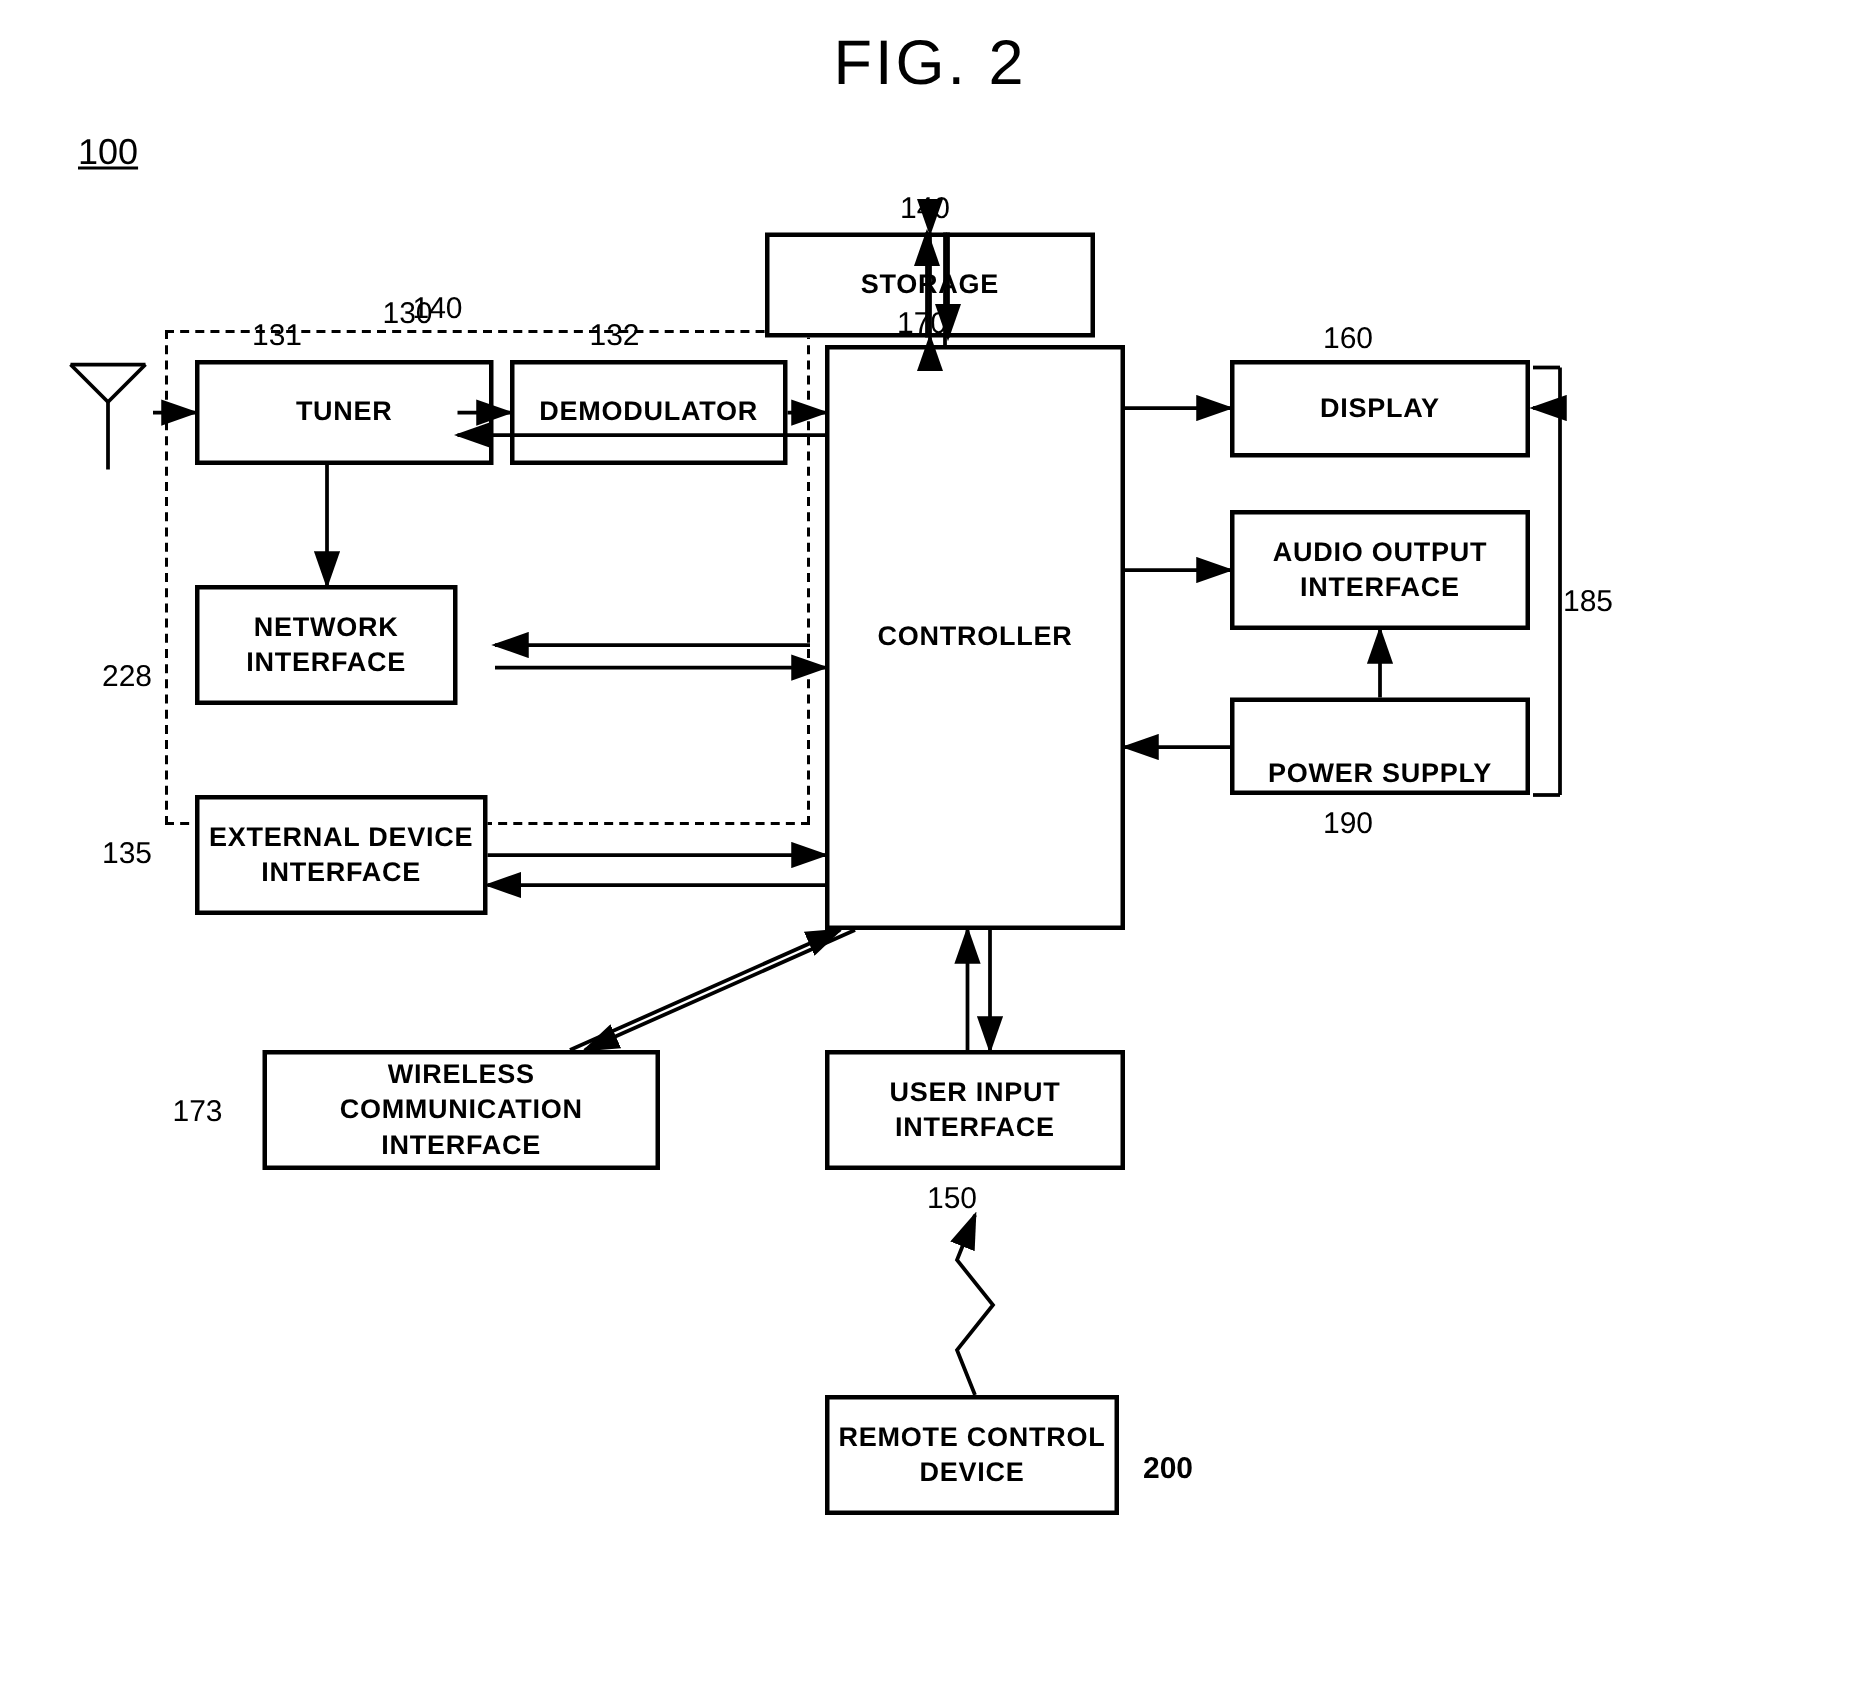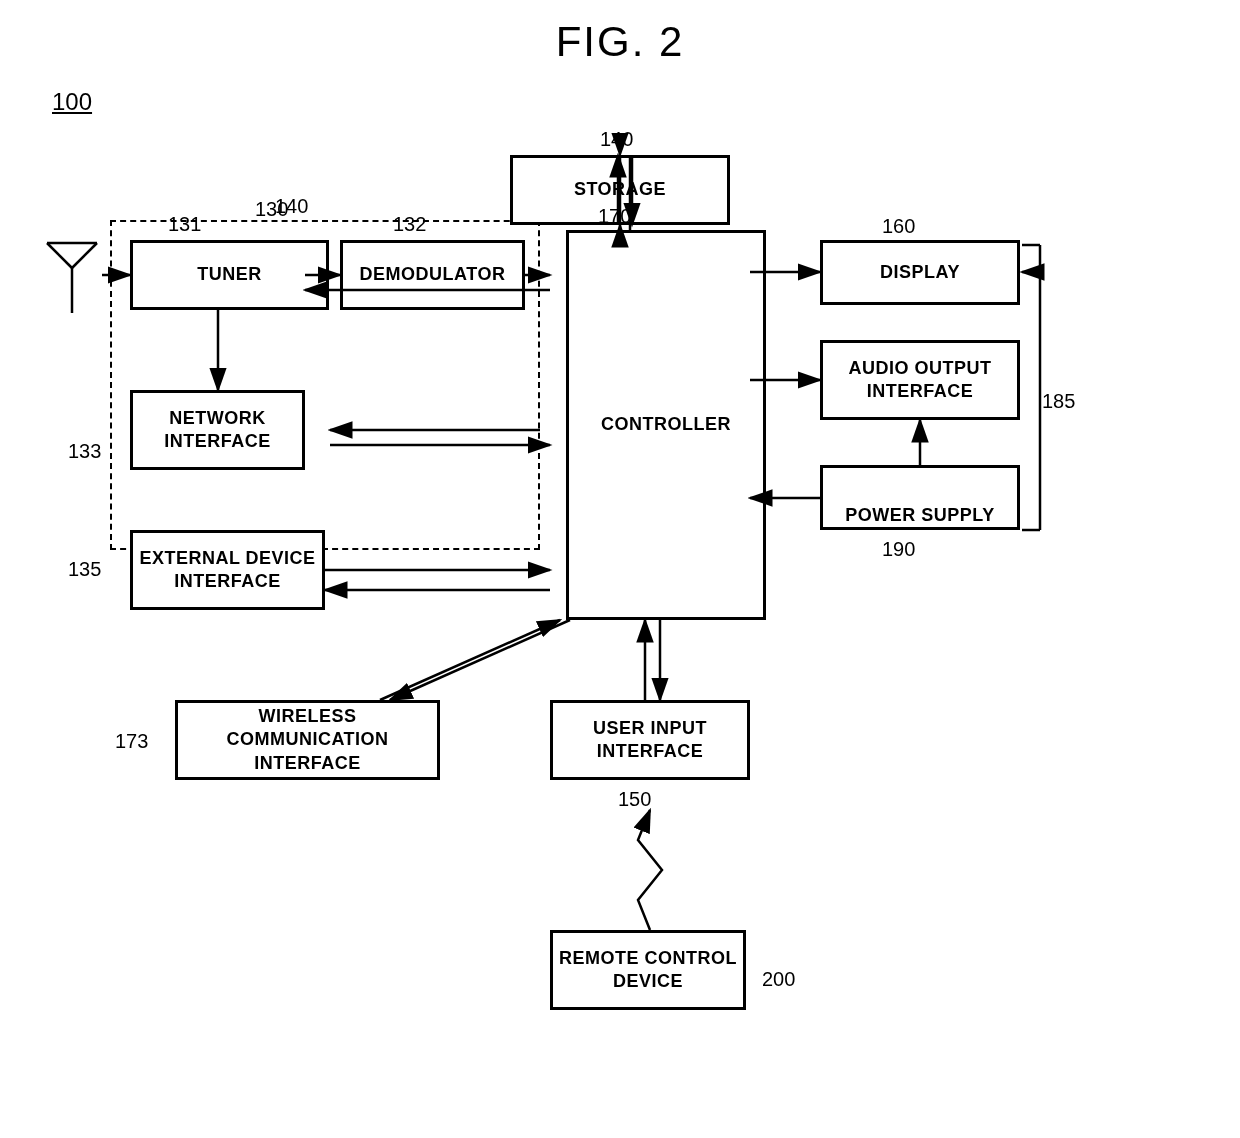--- a/index.html
+++ b/index.html
@@ -98,23 +98,23 @@
   <div class="ref-label" style="left:168px;top:213px;">131</div>
 
   <div class="box" style="left:340px;top:240px;width:185px;height:70px;">
     <span>DEMODULATOR</span>
   </div>
   <div class="ref-label" style="left:393px;top:213px;">132</div>
 
   <div class="box" style="left:130px;top:390px;width:175px;height:80px;">
     <span>NETWORK<br>INTERFACE</span>
   </div>
-  <div class="ref-label" style="left:68px;top:440px;">133</div>
-
-  <div class="box" style="left:550px;top:230px;width:200px;height:390px;margin-left:16px;">
+  <div class="ref-label" style="left:68px;top:440px;">228</div>
+
+  <div class="box" style="left:550px;top:230px;width:200px;height:390px;">
     <span>CONTROLLER</span>
   </div>
   <div class="ref-label" style="left:598px;top:205px;">170</div>
 
   <div class="box" style="left:130px;top:530px;width:195px;height:80px;">
     <span>EXTERNAL DEVICE<br>INTERFACE</span>
   </div>
   <div class="ref-label" style="left:68px;top:558px;">135</div>
 
   <div class="box" style="left:820px;top:240px;width:200px;height:65px;">
@@ -139,21 +139,21 @@
   <div class="ref-label" style="left:115px;top:730px;">173</div>
 
   <div class="box" style="left:550px;top:700px;width:200px;height:80px;">
     <span>USER INPUT<br>INTERFACE</span>
   </div>
   <div class="ref-label" style="left:618px;top:788px;">150</div>
 
   <div class="box" style="left:550px;top:930px;width:196px;height:80px;">
     <span>REMOTE CONTROL<br>DEVICE</span>
   </div>
-  <div class="ref-label" style="left:762px;top:968px;">200</div>
+  <div class="ref-label" style="left:762px;top:968px;font-weight:bold;">200</div>
 
   <svg class="arrows-svg">
     <defs>
       <marker id="arrowhead" markerWidth="10" markerHeight="7" refX="9" refY="3.5" orient="auto">
         <polygon points="0 0, 10 3.5, 0 7" fill="#000"></polygon>
       </marker>
       <marker id="arrowhead-rev" markerWidth="10" markerHeight="7" refX="1" refY="3.5" orient="auto">
         <polygon points="10 0, 0 3.5, 10 7" fill="#000"></polygon>
       </marker>
       <marker id="arrowhead-end" markerWidth="10" markerHeight="7" refX="9" refY="3.5" orient="auto">

